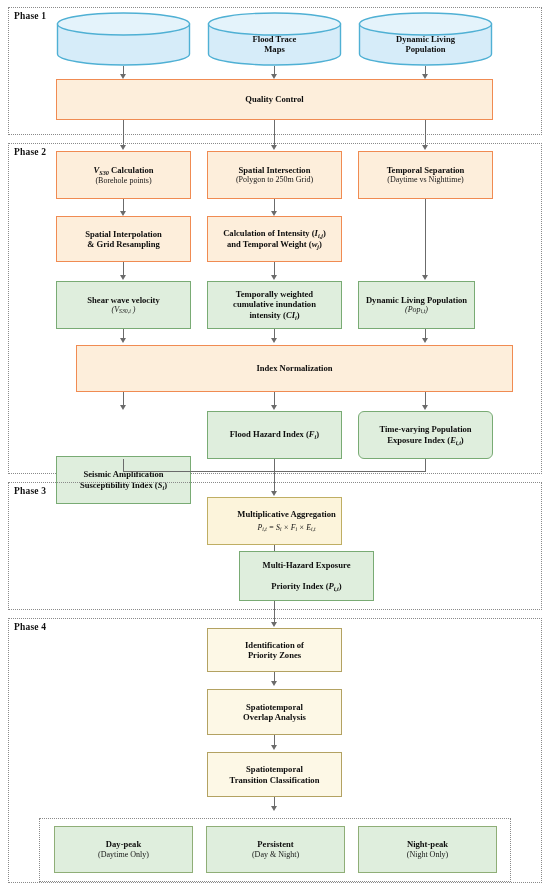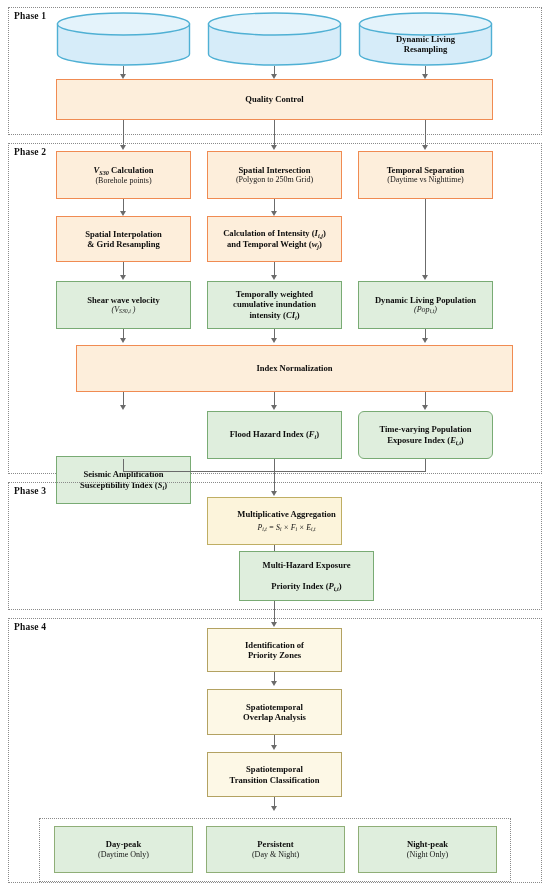--- a/index.html
+++ b/index.html
@@ -98,30 +98,34 @@
     <path d="M1.5,12 L1.5,42 A66,11 0 0 0 133.5,42 L133.5,12 Z" fill="#d6ecf9" stroke="#4fb0d4" stroke-width="1.4"></path>
     <ellipse cx="67.5" cy="12" rx="66" ry="11" fill="#e4f3fb" stroke="#4fb0d4" stroke-width="1.4"></ellipse>
   </svg>
 </div>
 
 <div class="cyl" style="left:207px; top:12px; width:135px; height:54px;">
   <svg width="135" height="54" viewBox="0 0 135 54">
     <path d="M1.5,12 L1.5,42 A66,11 0 0 0 133.5,42 L133.5,12 Z" fill="#d6ecf9" stroke="#4fb0d4" stroke-width="1.4"></path>
     <ellipse cx="67.5" cy="12" rx="66" ry="11" fill="#e4f3fb" stroke="#4fb0d4" stroke-width="1.4"></ellipse>
   </svg>
+  <div class="cyl-text">
+    <div class="t1">Flood Trace</div>
+    <div class="t1">Maps</div>
+  </div>
 </div>
 
 <div class="cyl" style="left:358px; top:12px; width:135px; height:54px;">
   <svg width="135" height="54" viewBox="0 0 135 54">
     <path d="M1.5,12 L1.5,42 A66,11 0 0 0 133.5,42 L133.5,12 Z" fill="#d6ecf9" stroke="#4fb0d4" stroke-width="1.4"></path>
     <ellipse cx="67.5" cy="12" rx="66" ry="11" fill="#e4f3fb" stroke="#4fb0d4" stroke-width="1.4"></ellipse>
   </svg>
   <div class="cyl-text">
     <div class="t1">Dynamic Living</div>
-    <div class="t1">Resampling</div>
+    <div class="t1">Population</div>
   </div>
 </div>
 
 <div class="vline" style="left:123px; top:66px; height:10px;"></div>
 <div class="arrow" style="left:119.5px; top:74px;"></div>
 <div class="vline" style="left:274px; top:66px; height:10px;"></div>
 <div class="arrow" style="left:270.5px; top:74px;"></div>
 <div class="vline" style="left:425px; top:66px; height:10px;"></div>
 <div class="arrow" style="left:421.5px; top:74px;"></div>
 
@@ -172,21 +176,21 @@
 <div class="vline" style="left:274px; top:262px; height:15px;"></div>
 <div class="arrow" style="left:270.5px; top:275px;"></div>
 
 <div class="node box-green" style="left:56px; top:281px; width:135px; height:48px;">
   <div class="t1">Shear wave velocity</div>
   <div class="t2" style="font-style:italic;">(<i>V</i><sub><i>S30,i</i></sub> )</div>
 </div>
 <div class="node box-green" style="left:207px; top:281px; width:135px; height:48px;">
   <div class="t1">Temporally weighted<br>cumulative inundation<br>intensity (<i>CI</i><sub><i>i</i></sub>)</div>
 </div>
-<div class="node box-green" style="left:358px; top:281px; width:135px; height:48px;">
+<div class="node box-green" style="left:358px; top:281px; width:117px; height:48px;">
   <div class="t1">Dynamic Living Population</div>
   <div class="t2" style="font-style:italic;">(<i>Pop</i><sub><i>i,t</i></sub>)</div>
 </div>
 
 <div class="vline" style="left:123px; top:329px; height:11px;"></div>
 <div class="arrow" style="left:119.5px; top:338px;"></div>
 <div class="vline" style="left:274px; top:329px; height:11px;"></div>
 <div class="arrow" style="left:270.5px; top:338px;"></div>
 <div class="vline" style="left:425px; top:329px; height:11px;"></div>
 <div class="arrow" style="left:421.5px; top:338px;"></div>

